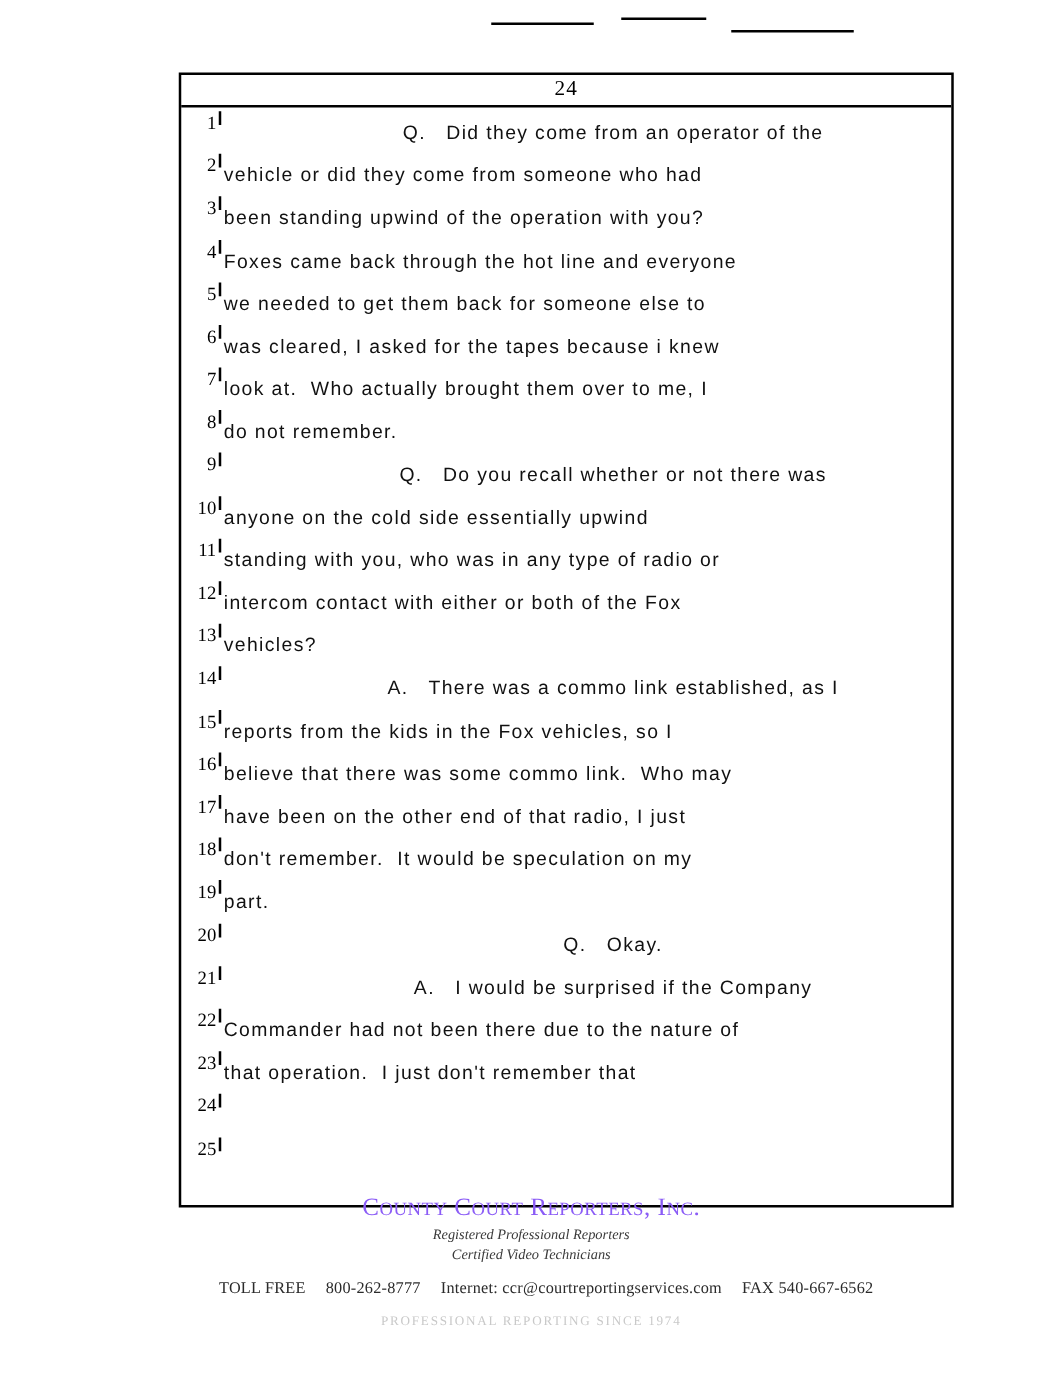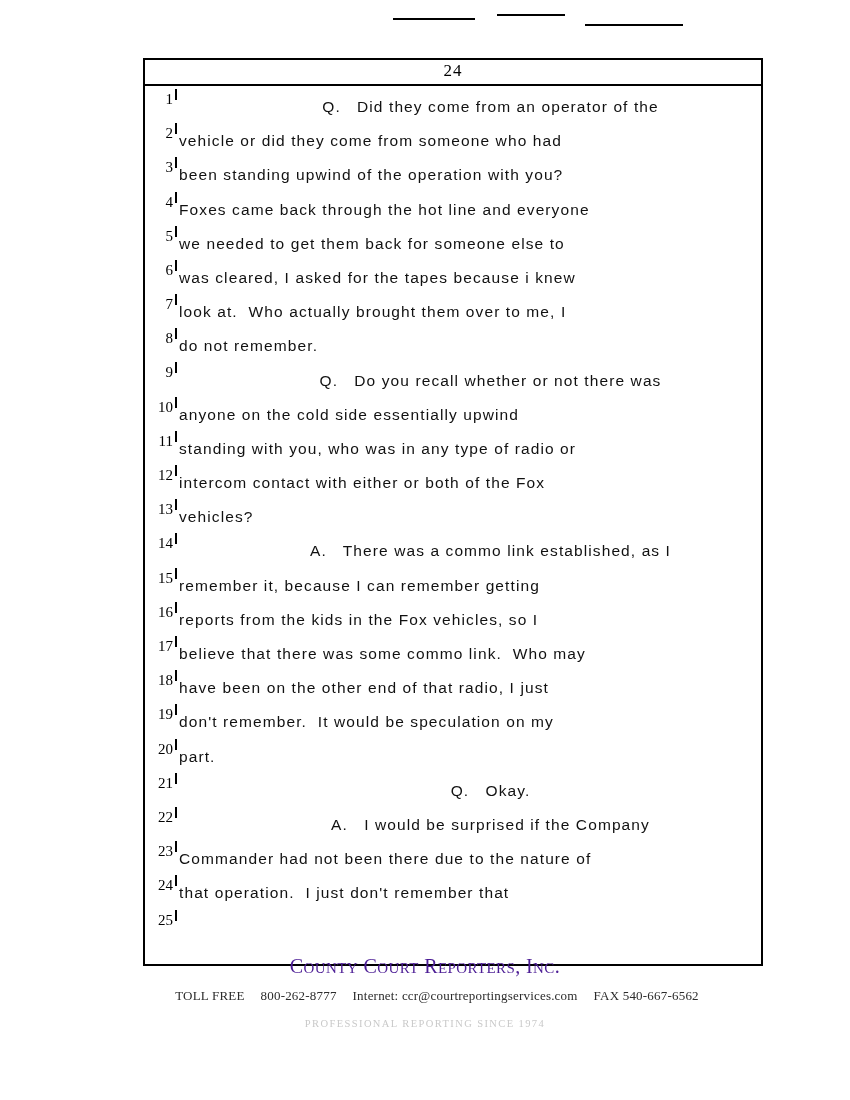--- a/index.html
+++ b/index.html
@@ -110,21 +110,21 @@
     position: absolute;
     left: 0;
     top: 955px;
     width: 850px;
     text-align: center;
   }
   .firm {
     font-family: "Liberation Serif", serif;
     font-size: 20px;
     letter-spacing: 0.4px;
-    color: #4c1d95;
+    color: #8b5cf6;
   }
   .firm .sc { font-size: 20px; }
   .firm .small { font-size: 15px; }
   .firm-sub {
     font-family: "Liberation Serif", serif;
     font-style: italic;
     font-size: 11.5px;
     color: #3a3a3a;
     margin-top: 3px;
     line-height: 1.35;
@@ -222,34 +222,37 @@
     <div class="tline">we needed to get them back for someone else to</div>
     <div class="tline">was cleared, I asked for the tapes because i knew</div>
     <div class="tline">look at.  Who actually brought them over to me, I</div>
     <div class="tline">do not remember.</div>
     <div class="tline indent">Q.   Do you recall whether or not there was</div>
     <div class="tline">anyone on the cold side essentially upwind</div>
     <div class="tline">standing with you, who was in any type of radio or</div>
     <div class="tline">intercom contact with either or both of the Fox</div>
     <div class="tline">vehicles?</div>
     <div class="tline indent">A.   There was a commo link established, as I</div>
-    <div class="tline">remember it, because I can remember getting</div>
     <div class="tline">reports from the kids in the Fox vehicles, so I</div>
     <div class="tline">believe that there was some commo link.  Who may</div>
     <div class="tline">have been on the other end of that radio, I just</div>
     <div class="tline">don't remember.  It would be speculation on my</div>
     <div class="tline">part.</div>
     <div class="tline indent">Q.   Okay.</div>
     <div class="tline indent">A.   I would be surprised if the Company</div>
     <div class="tline">Commander had not been there due to the nature of</div>
     <div class="tline">that operation.  I just don't remember that</div>
   </div>
 
 </div>
 
 <div class="footer">
   <div class="firm"><span class="sc">C</span><span class="small">OUNTY</span><span class="sc"> C</span><span class="small">OURT</span><span class="sc"> R</span><span class="small">EPORTERS</span><span class="sc">, I</span><span class="small">NC</span><span class="sc">.</span></div>
 
+  <div class="firm-sub">
+    <div>Registered Professional Reporters</div>
+    <div>Certified Video Technicians</div>
+  </div>
 
   <div class="contact"><span>TOLL FREE</span><span class="gap"></span><span>800-262-8777</span><span class="gap"></span><span>Internet:</span> <span>ccr@courtreportingservices.com</span><span class="gap"></span><span>FAX</span> <span>540-667-6562</span></div>
 
   <div class="faint">PROFESSIONAL REPORTING SINCE 1974</div>
 </div>
 
 </body></html>

